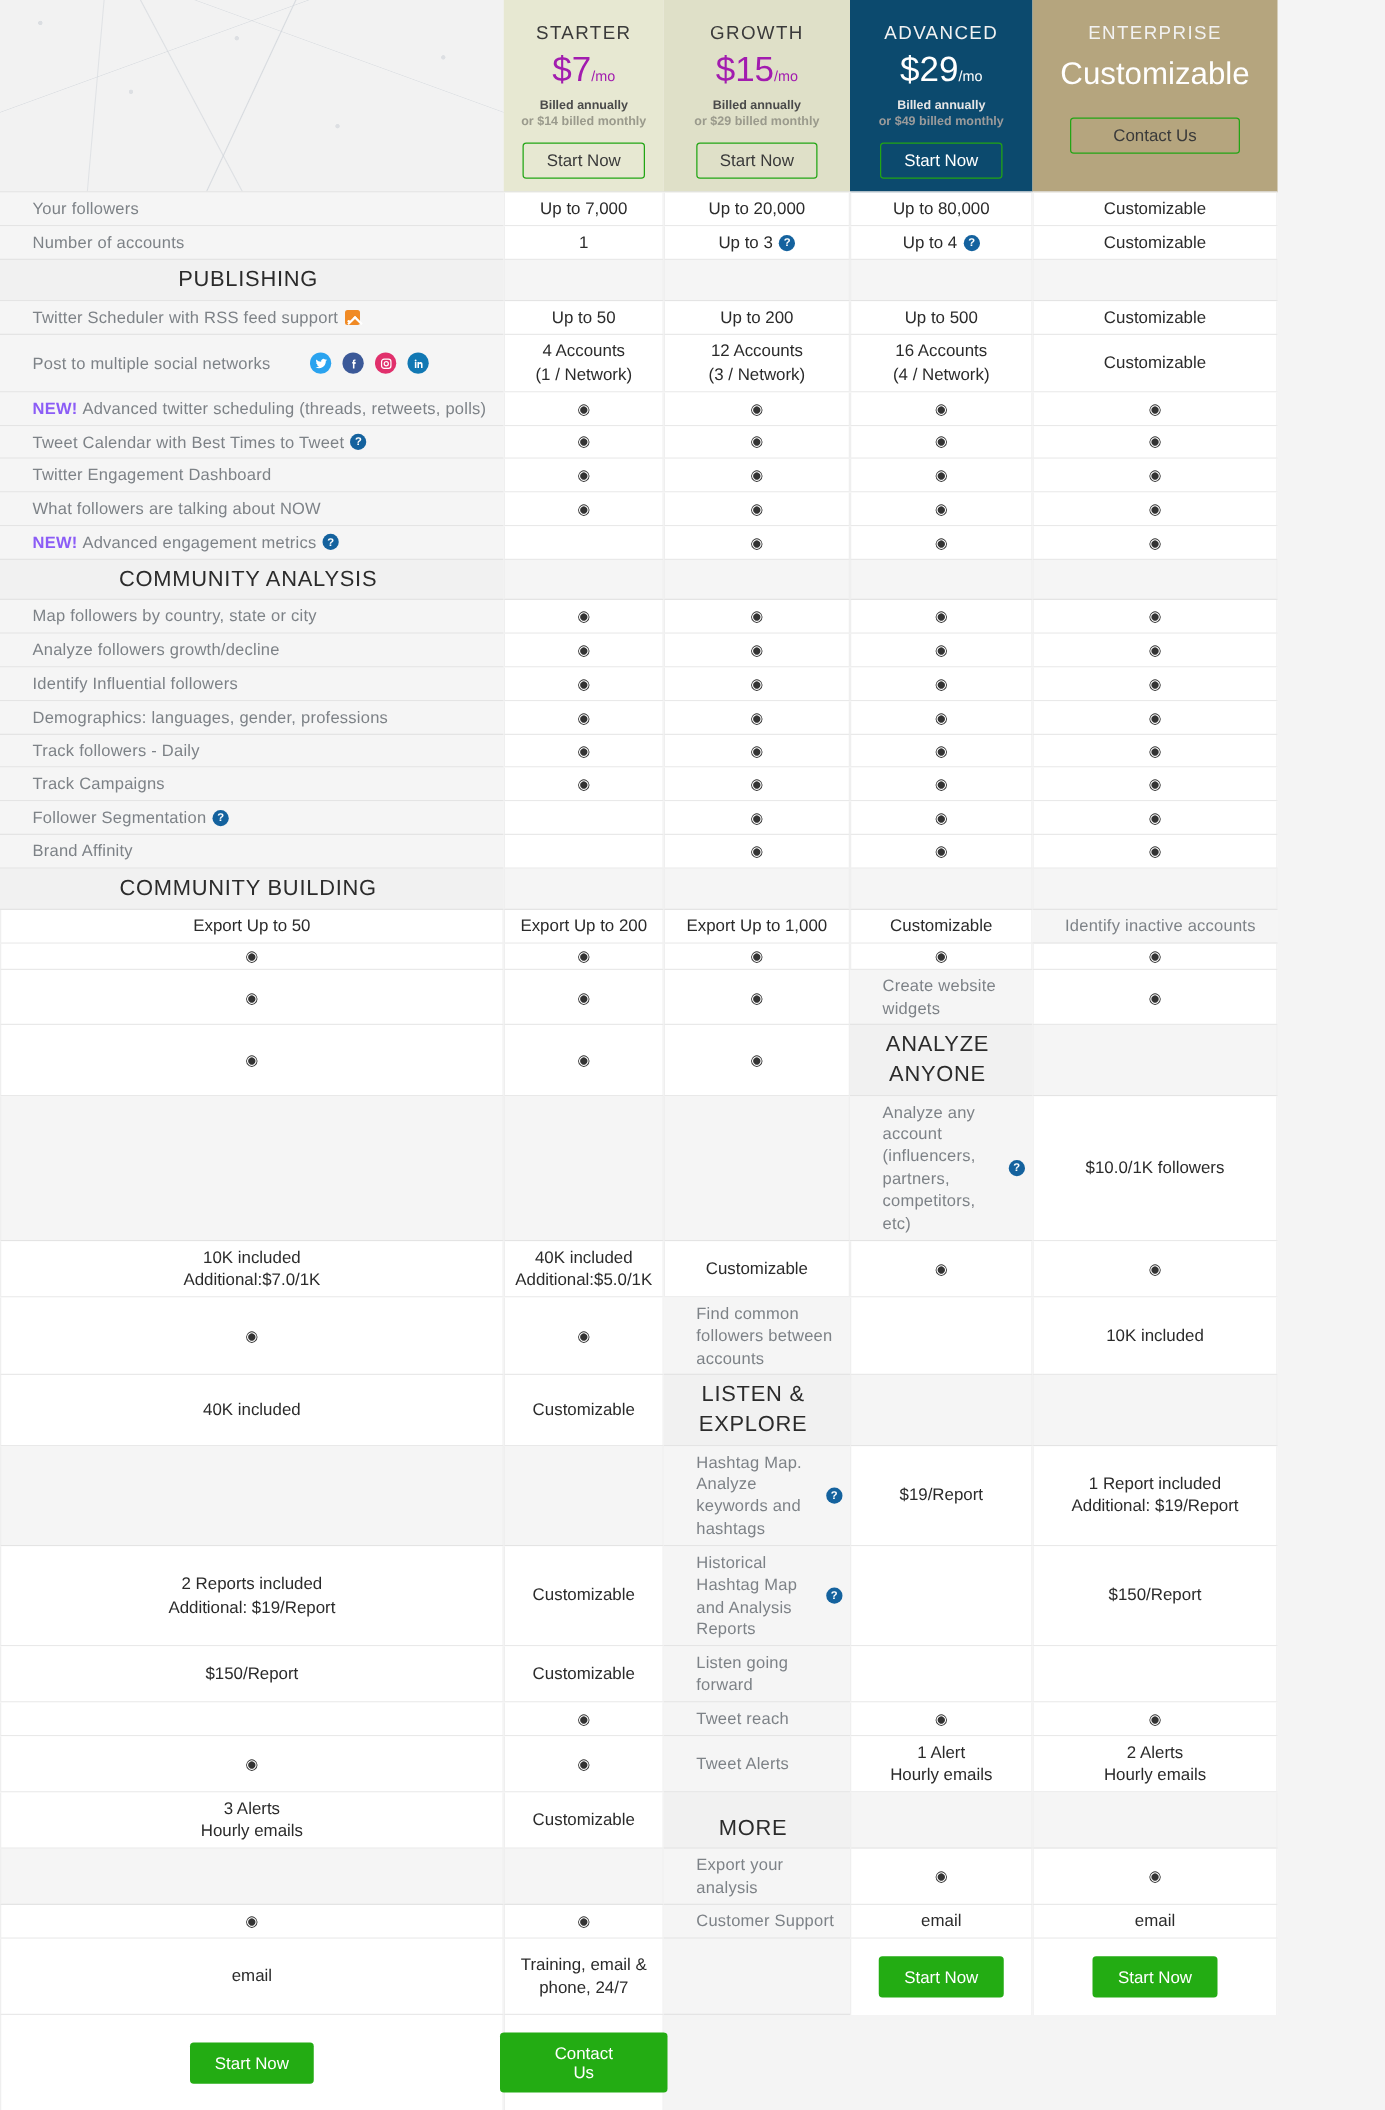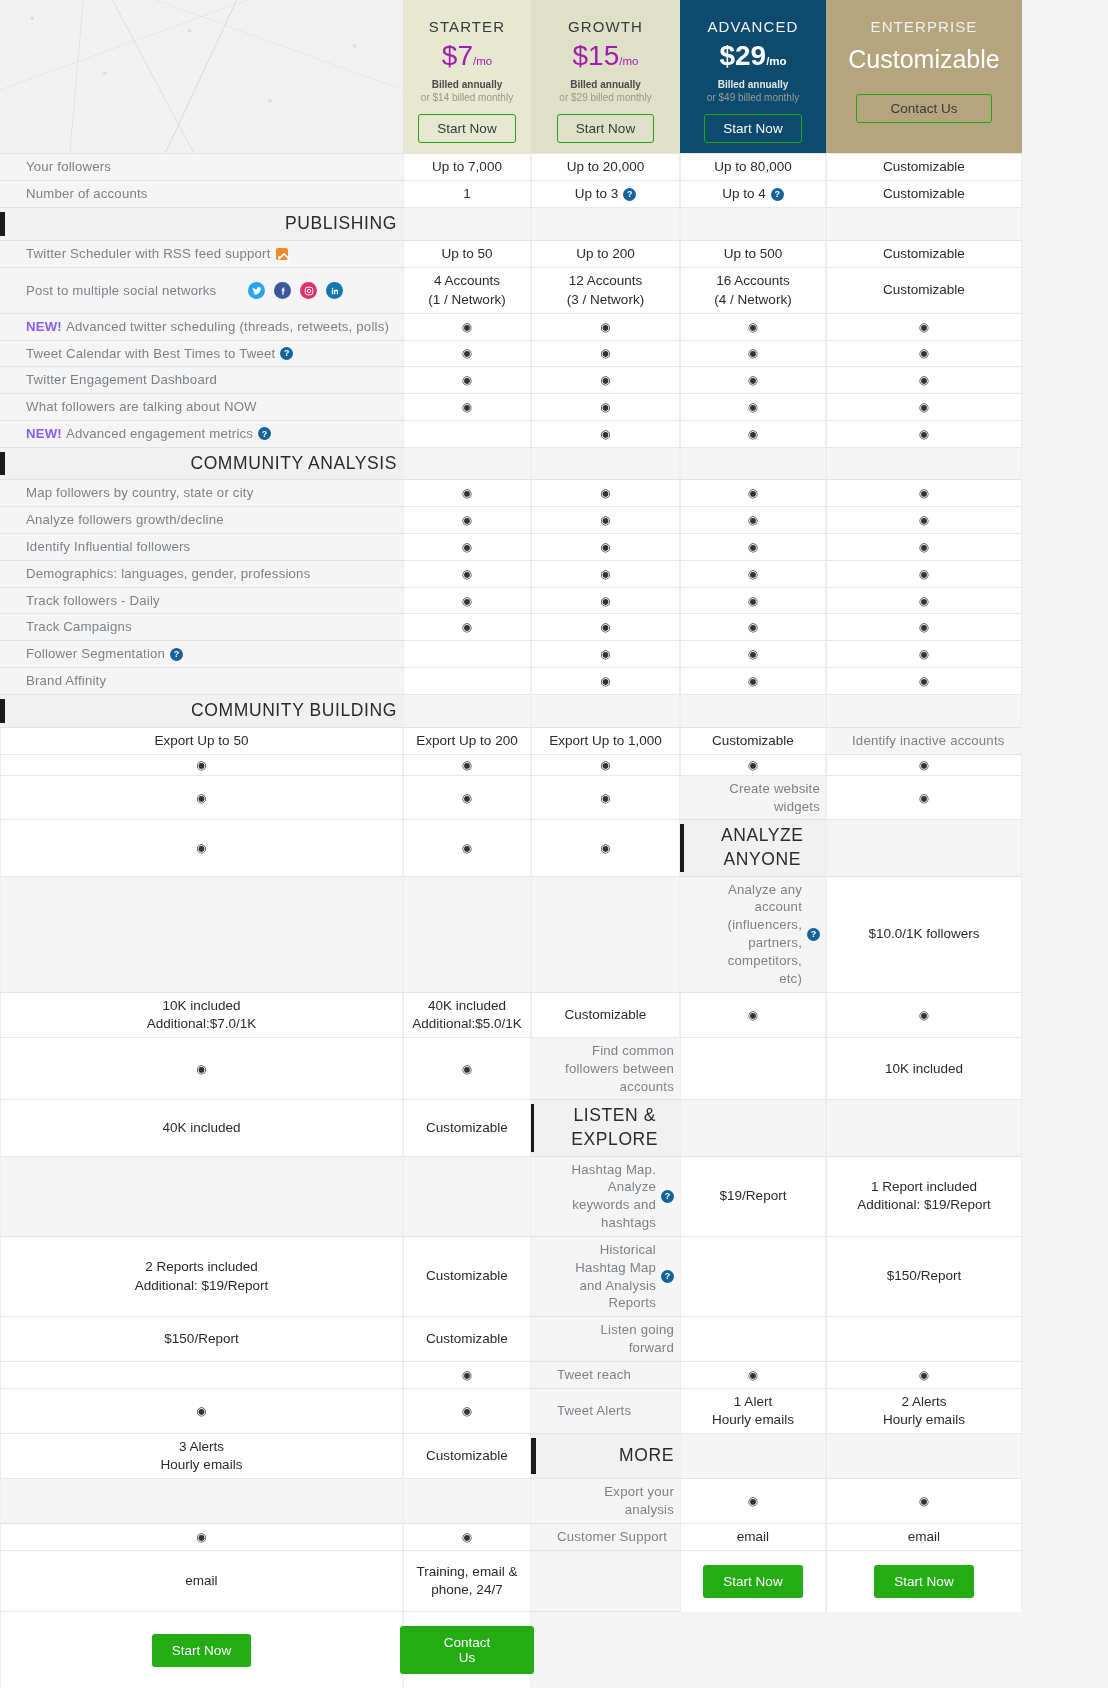--- a/index.html
+++ b/index.html
@@ -39,24 +39,25 @@
     justify-content: flex-start;
     text-align: left;
     padding-left: 26px;
     font-size: 13.2px;
     color: #7d8287;
     background: #f5f5f5;
     letter-spacing: .2px;
     border-bottom: 1px solid #e4e4e4;
   }
   .cell.sec {
-    justify-content: space-between;
+    justify-content: flex-end;
     background: #f1f1f1;
     padding-left: 0;
     border-bottom: 1px solid #e4e4e4;
+    flex-direction: column;
   }
   .cell.sec .bar {
     width: 5px;
     align-self: stretch;
     background: #1b1b1b;
     margin-right: 21px;
   }
   .cell.sec .sectxt {
     font-size: 17.5px;
     color: #2b2b2b;
@@ -104,25 +105,25 @@
     margin-top: 6px;
   }
   .plan.advanced .pname, .plan.enterprise .pname { color: #f2f2f2; }
   .plan .price {
     font-size: 28px;
     color: #a21caf;
     margin-top: 7px;
     font-weight: 400;
     line-height: 1;
   }
-  .plan.advanced .price { color: #ffffff; font-weight: bold; }
+  .plan.advanced .price { color: #ffffff; }
   .plan .price .per { font-size: 11.5px; letter-spacing: 0; }
   .plan .billed { font-size: 10px; font-weight: bold; color: #4a4a4a; margin-top: 9px; }
   .plan.advanced .billed { color: #e6e6e6; }
-  .plan .billed2 { font-size: 10px; color: #9a9a8c; margin-top: 2px; }
+  .plan .billed2 { font-size: 10px; color: #9a9a8c; margin-top: 2px; font-weight: bold; }
   .plan.advanced .billed2 { color: #9b9b9b; }
   .plan .custom { font-size: 25px; color: #ffffff; margin-top: 12px; line-height: 1; }
 
   .hbtn {
     margin-top: 11px;
     margin-bottom: 10px;
     display: inline-block;
     border: 1px solid #22a514;
     background: transparent;
     color: #3a3a3a;
@@ -183,21 +184,21 @@
 
   .socials { margin-left: auto; margin-right: 54px; display: flex; gap: 9px; align-items: center; }
   .sic { width: 17px; height: 17px; border-radius: 50%; display:flex; align-items:center; justify-content:center;
          color:#fff; font-size:9px; font-weight:bold; flex:none; }
   .sic.tw { background:#2aa3ef; }
   .sic.fb { background:#3b5998; }
   .sic.ig { background:#e1306c; }
   .sic.li { background:#1178b3; }
   .sic svg { display:block; }
 
-  .feat-inner { display: flex; align-items: center; width: 100%; text-align: right; }
+  .feat-inner { display: flex; align-items: center; width: 100%; }
 
   
   .ftr { background: #ffffff; border-bottom: none; padding: 14px 6px; }
   .ftr-blank { background:#f5f5f5; border-bottom:none; }
   .gbtn {
     background: #23ac13;
     color: #ffffff;
     border: none;
     border-radius: 3px;
     font-size: 13.5px;

